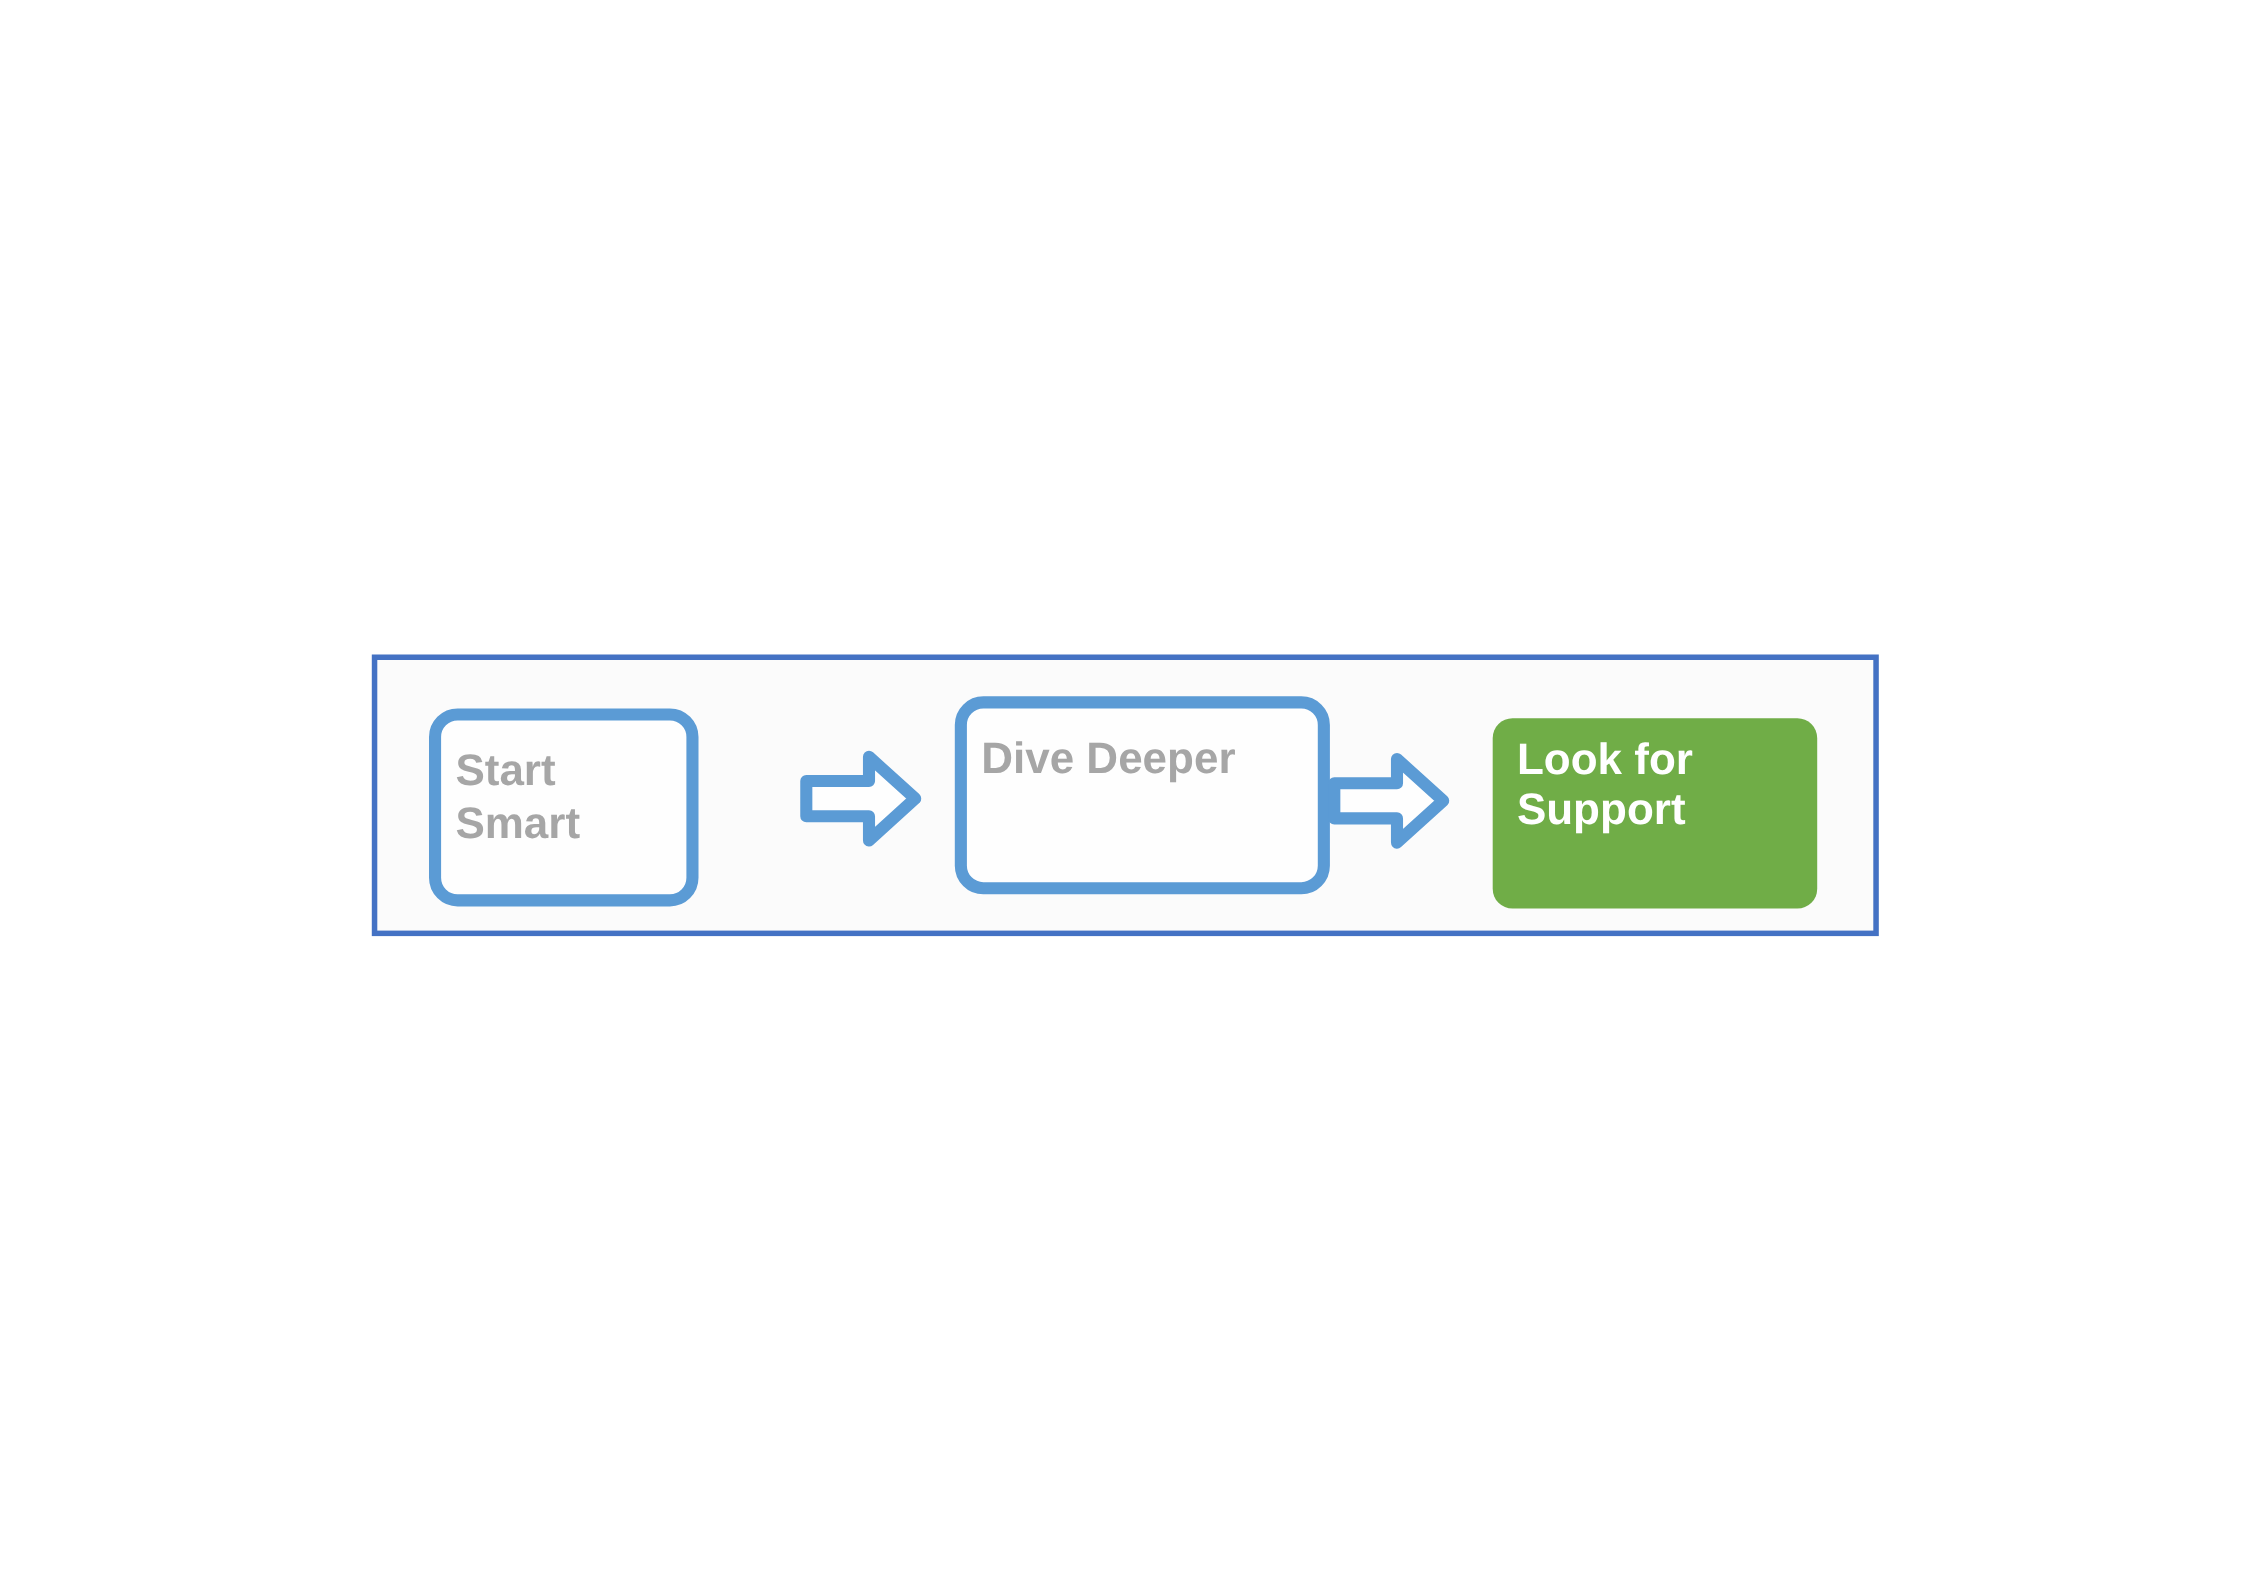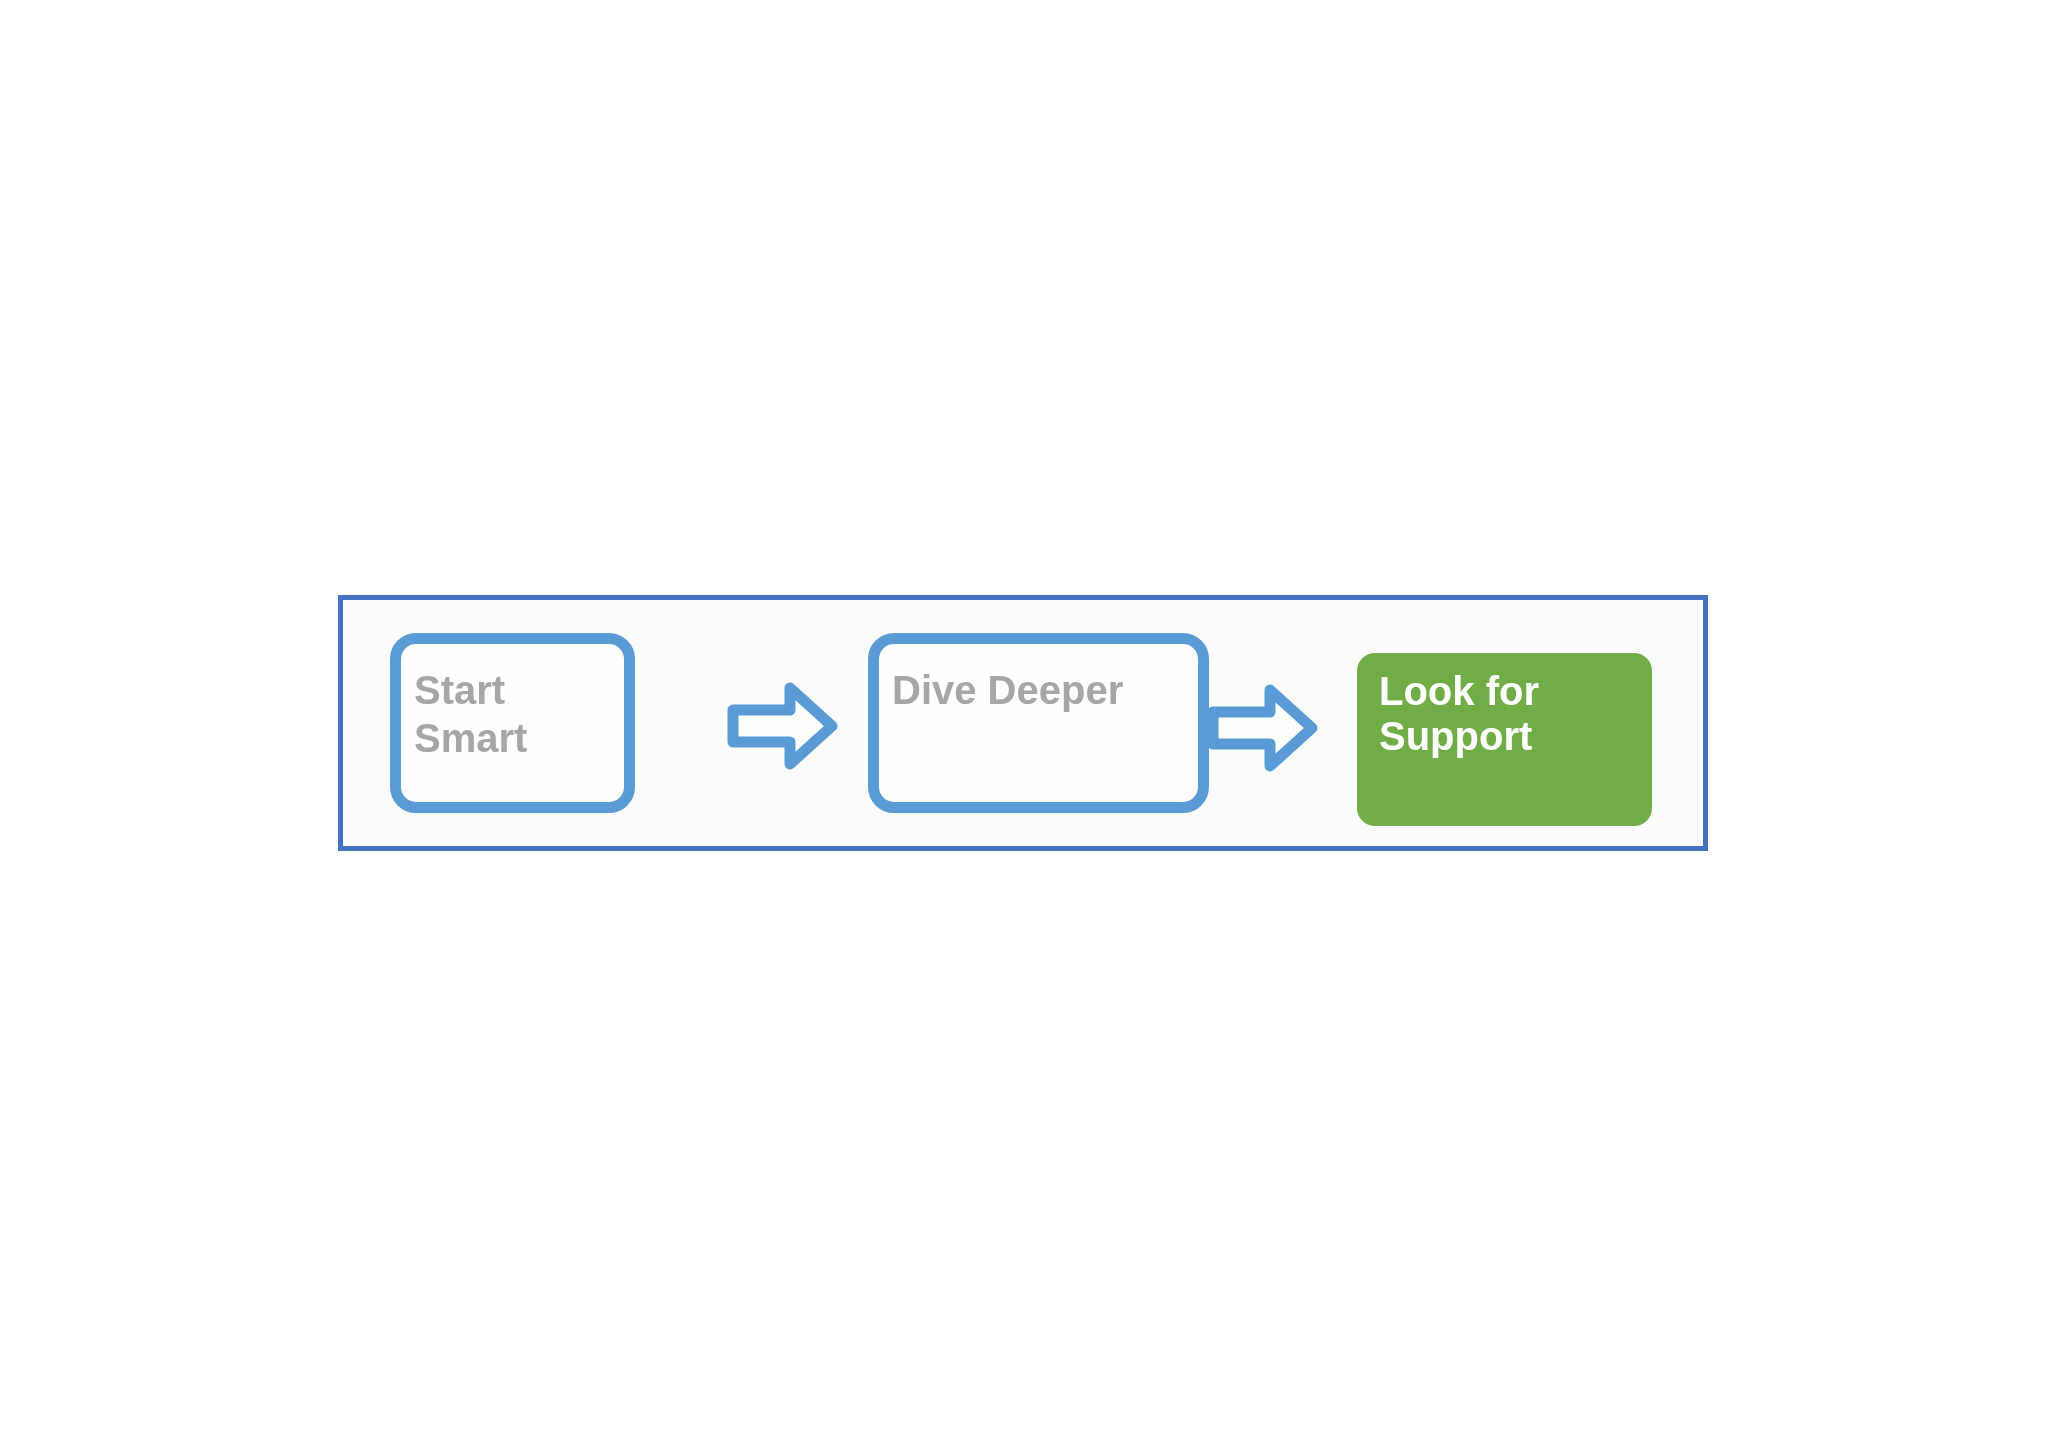--- a/index.html
+++ b/index.html
@@ -48,21 +48,21 @@
     font-weight:700;
     line-height:1.2;
     color:var(--step-text);
     letter-spacing:0px;
   }
   .step.filled .step-label{
     color:var(--highlight-text);
     line-height:1.12;
   }
 
-  .step1{left:47px;top:33px;width:245px;height:180px;}
+  .step1{left:47px;top:44px;width:245px;height:180px;}
   .step2{left:525px;top:33px;width:341px;height:180px;}
   .step3{left:1014px;top:37px;width:295px;height:173px;}
 
   .arrow{position:absolute;width:112px;height:92px;}
   .arrow1{left:383px;top:80px;}
   .arrow2{left:863px;top:82px;}
   .arrow path{
     fill:var(--step-bg);
     stroke:var(--arrow);
     stroke-width:11;

